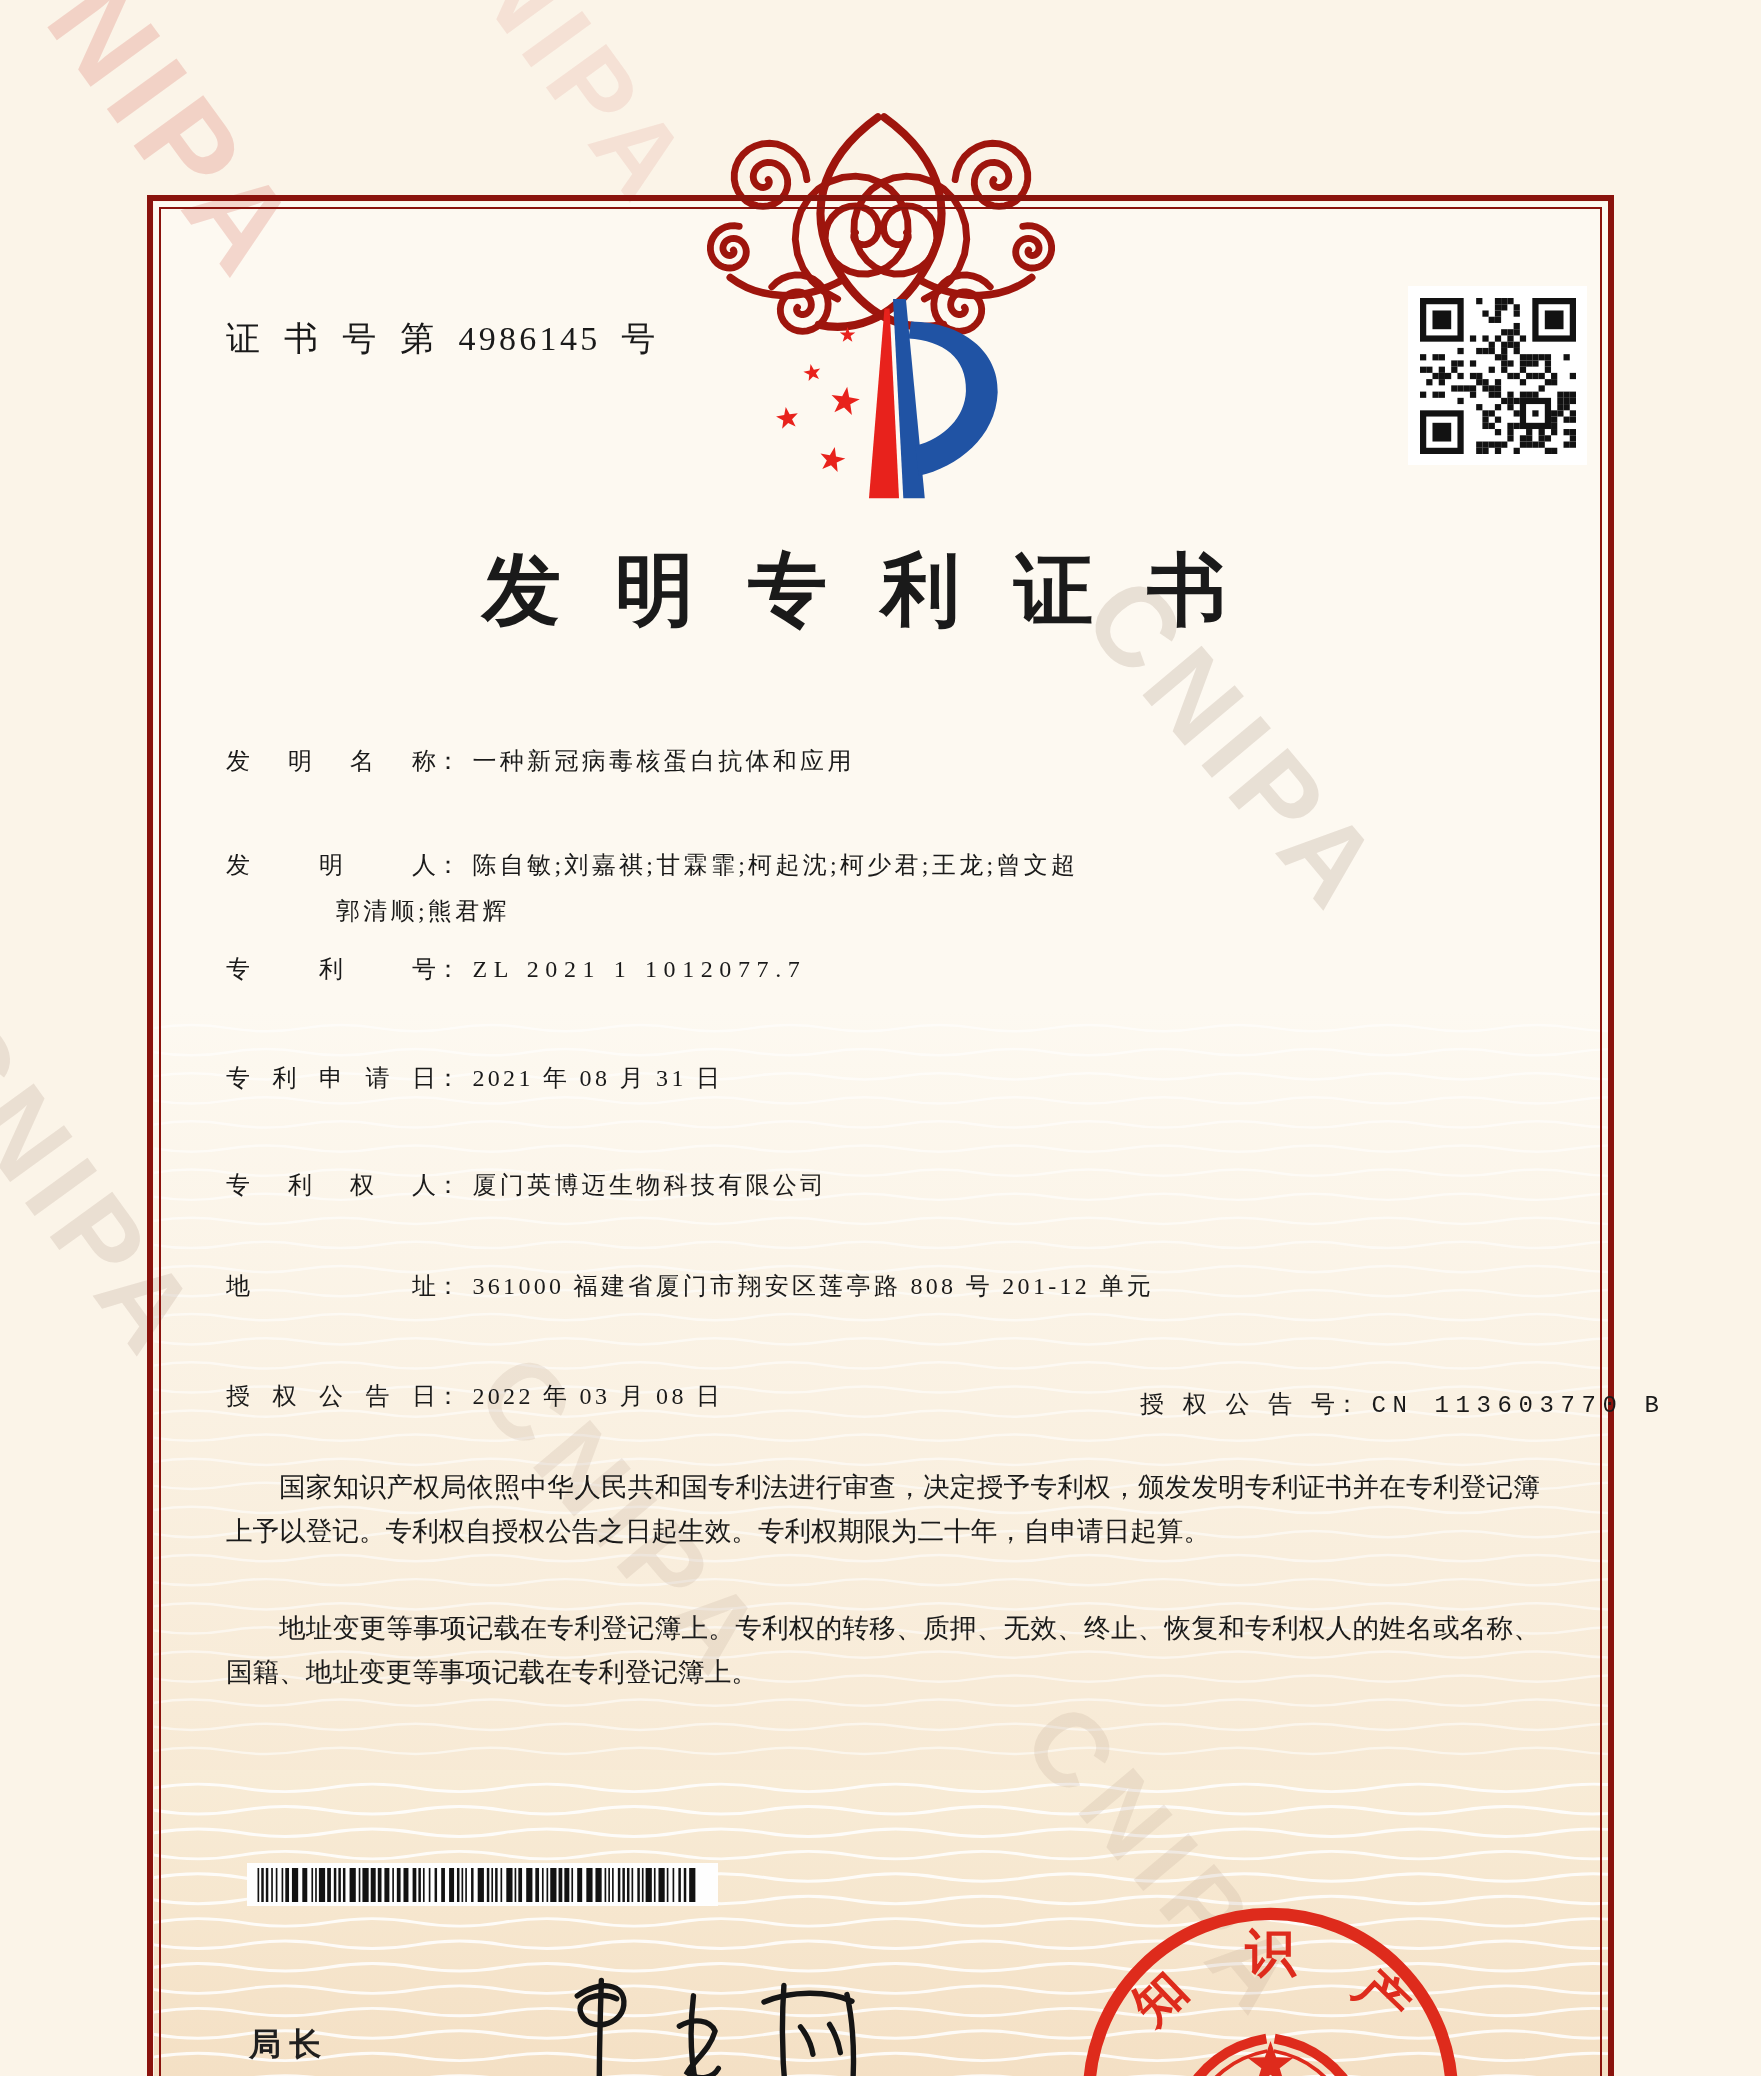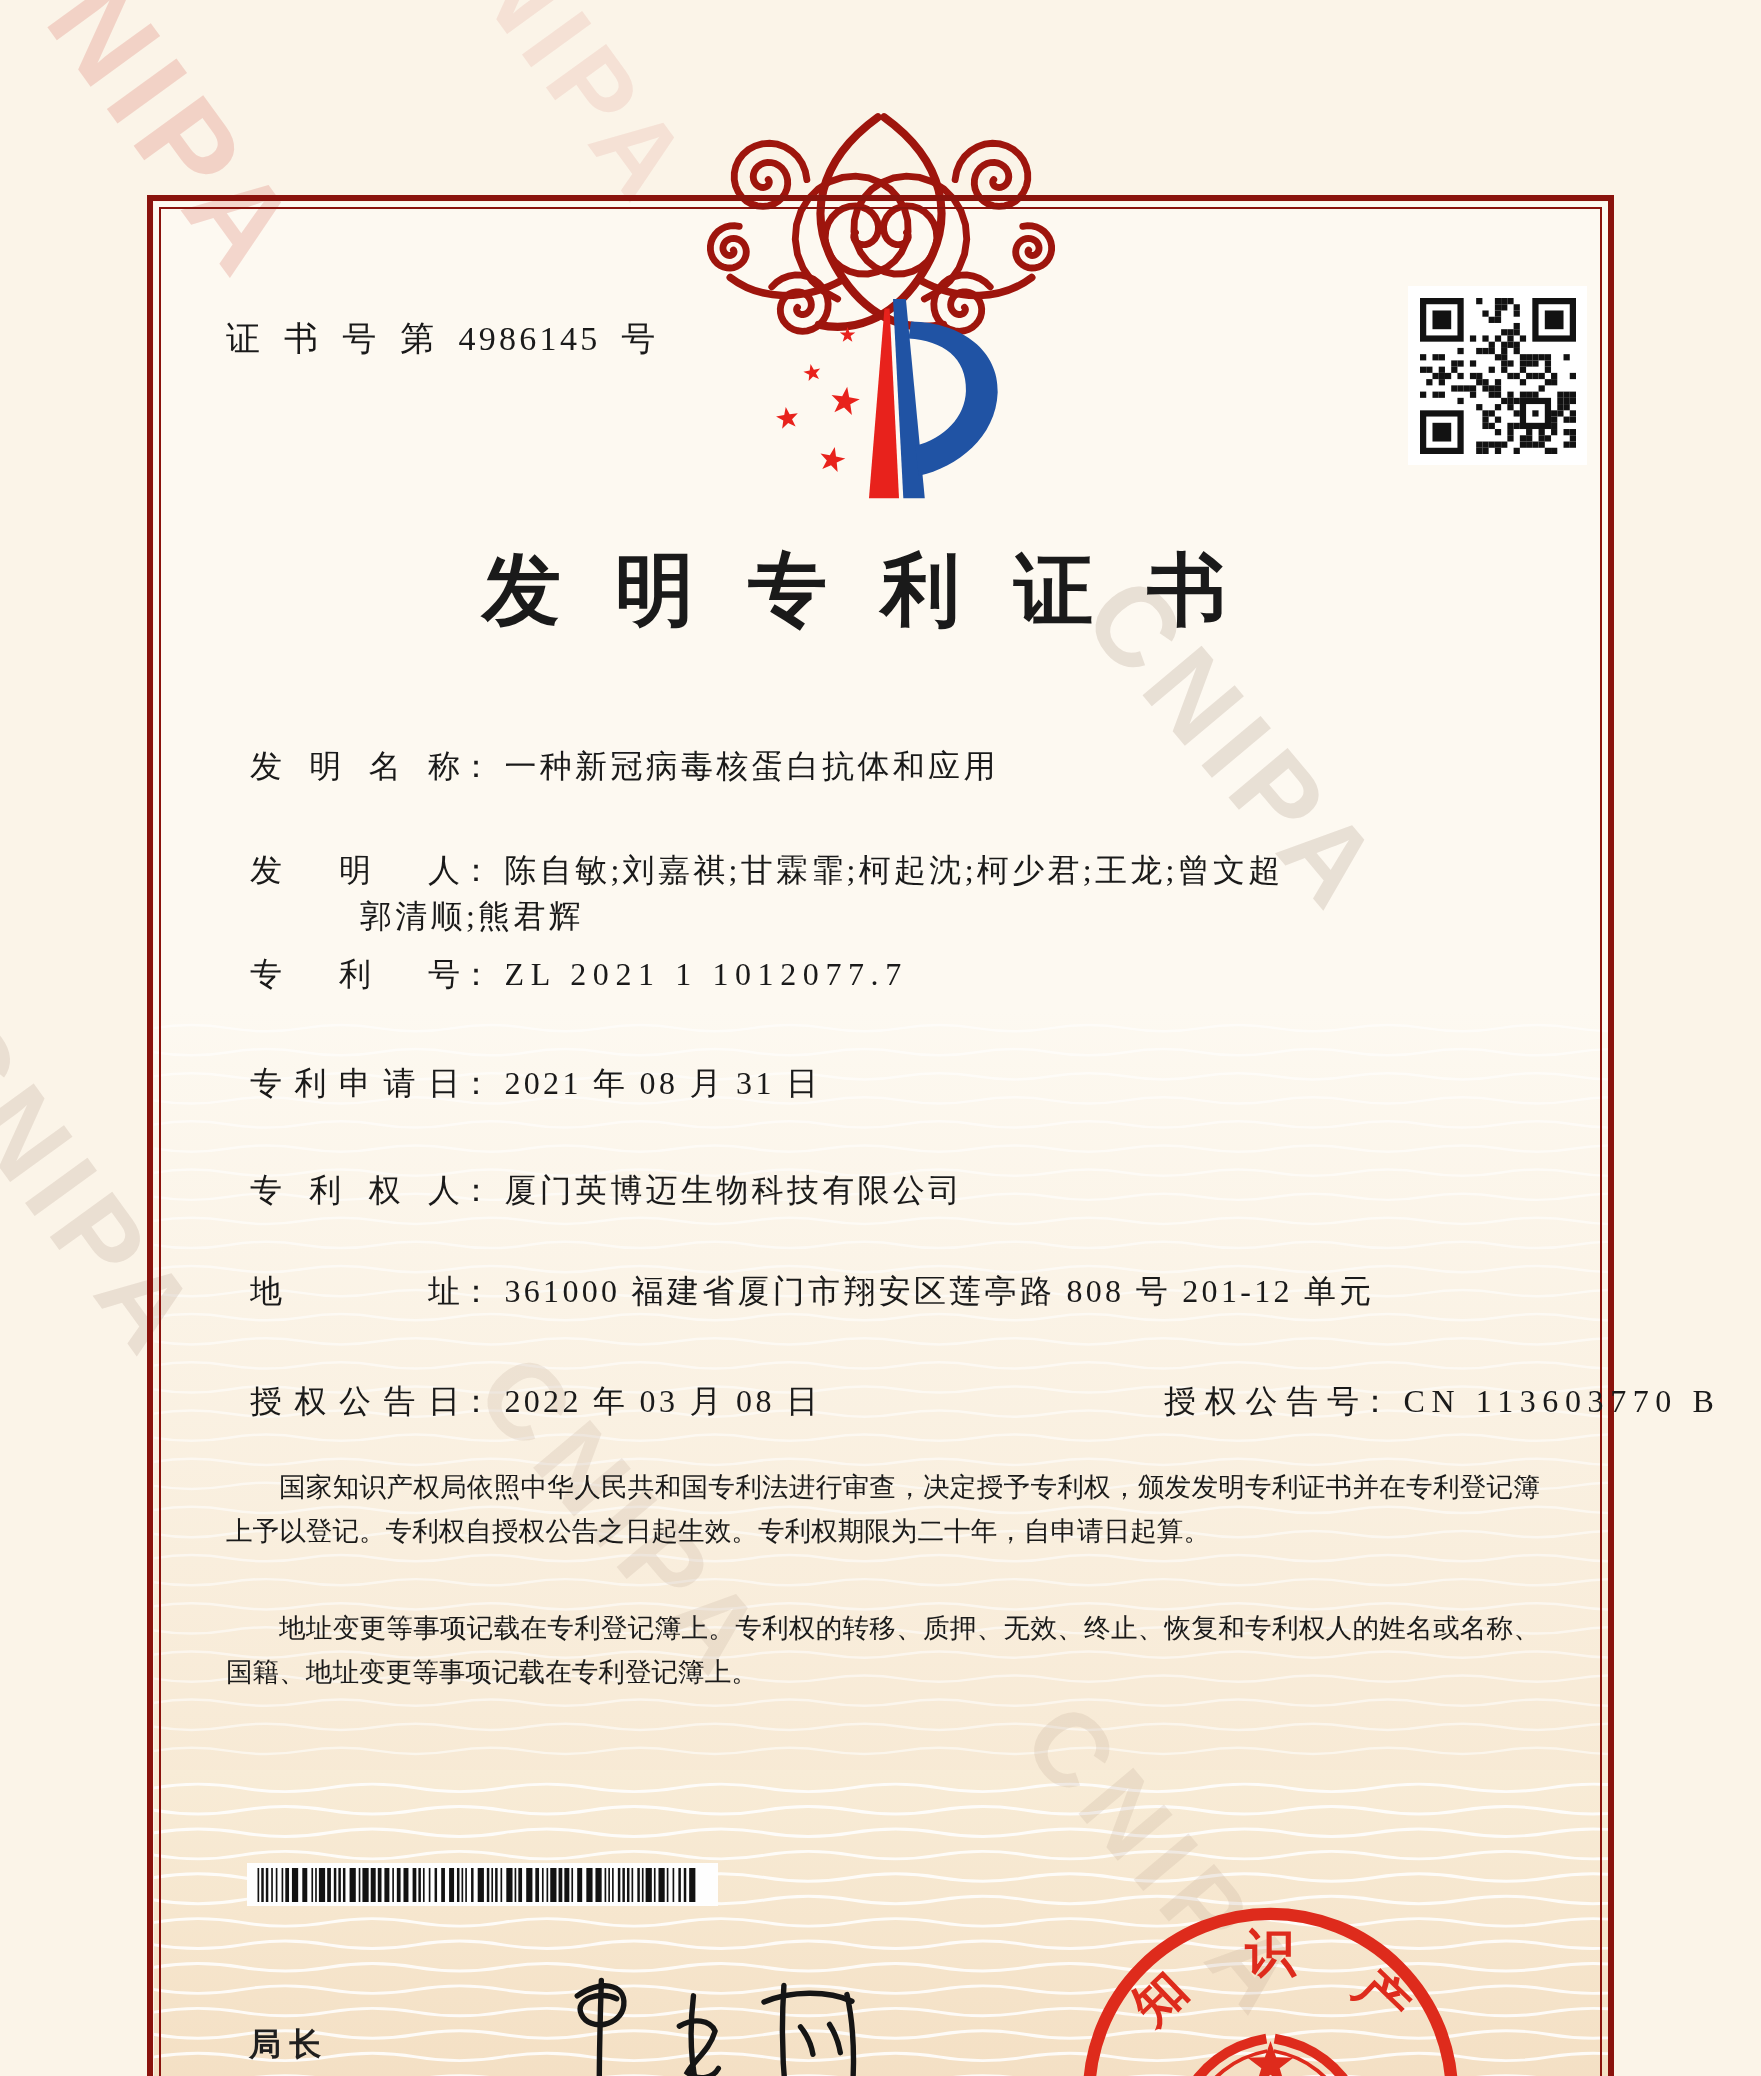--- a/index.html
+++ b/index.html
@@ -16,27 +16,27 @@
   
   .wm{position:absolute;font-family:"Liberation Sans","DejaVu Sans",sans-serif;
       font-weight:700;letter-spacing:10.8px;pointer-events:none;white-space:nowrap;}
   
   #frame{left:147px;top:195px;width:1467px;height:2158px;border:6.6px solid #8a130d;box-sizing:border-box;}
   #frame-in{position:absolute;left:5.8px;top:5.8px;right:5.8px;bottom:5.8px;border:2.1px solid #8a130d;}
   
   #cert-no{left:226px;top:316px;font-size:34px;letter-spacing:3.3px;word-spacing:9px;}
   #title{left:0;right:0;top:538px;text-align:center;font-size:79px;font-weight:700;letter-spacing:54px;}
   
-  .field{position:absolute;left:226px;font-size:32px;white-space:nowrap;margin-left:24px;}
+  .field{position:absolute;left:226px;font-size:24px;white-space:nowrap;}
   .flabel{display:inline-block;width:210px;text-align:justify;text-align-last:justify;}
   .flabel5{display:inline-block;width:210px;text-align:justify;text-align-last:justify;}
   .fcolon{display:inline-block;}
   .fvalue{margin-left:12.5px;letter-spacing:3.3px;}
   .fvalue.num{letter-spacing:6.6px;text-align:right;}
-  .grant2{position:absolute;left:914px;top:0;}
+  .grant2{position:absolute;left:914px;top:8px;font-family:Liberation Mono, monospace;}
   .grant2 .flabel{width:195px;}
   
   .para{position:absolute;left:226px;width:1314px;font-size:26.6px;line-height:44px;
         text-align:justify;text-indent:53px;}
   
   #barcode-band{left:247px;top:1863px;width:471px;height:43px;background:#fefefe;}
   
   .sig-label{position:absolute;left:249px;font-family:"Liberation Sans","DejaVu Sans",sans-serif;
              font-weight:600;font-size:32px;letter-spacing:8.3px;color:#1f1f1f;}
   

